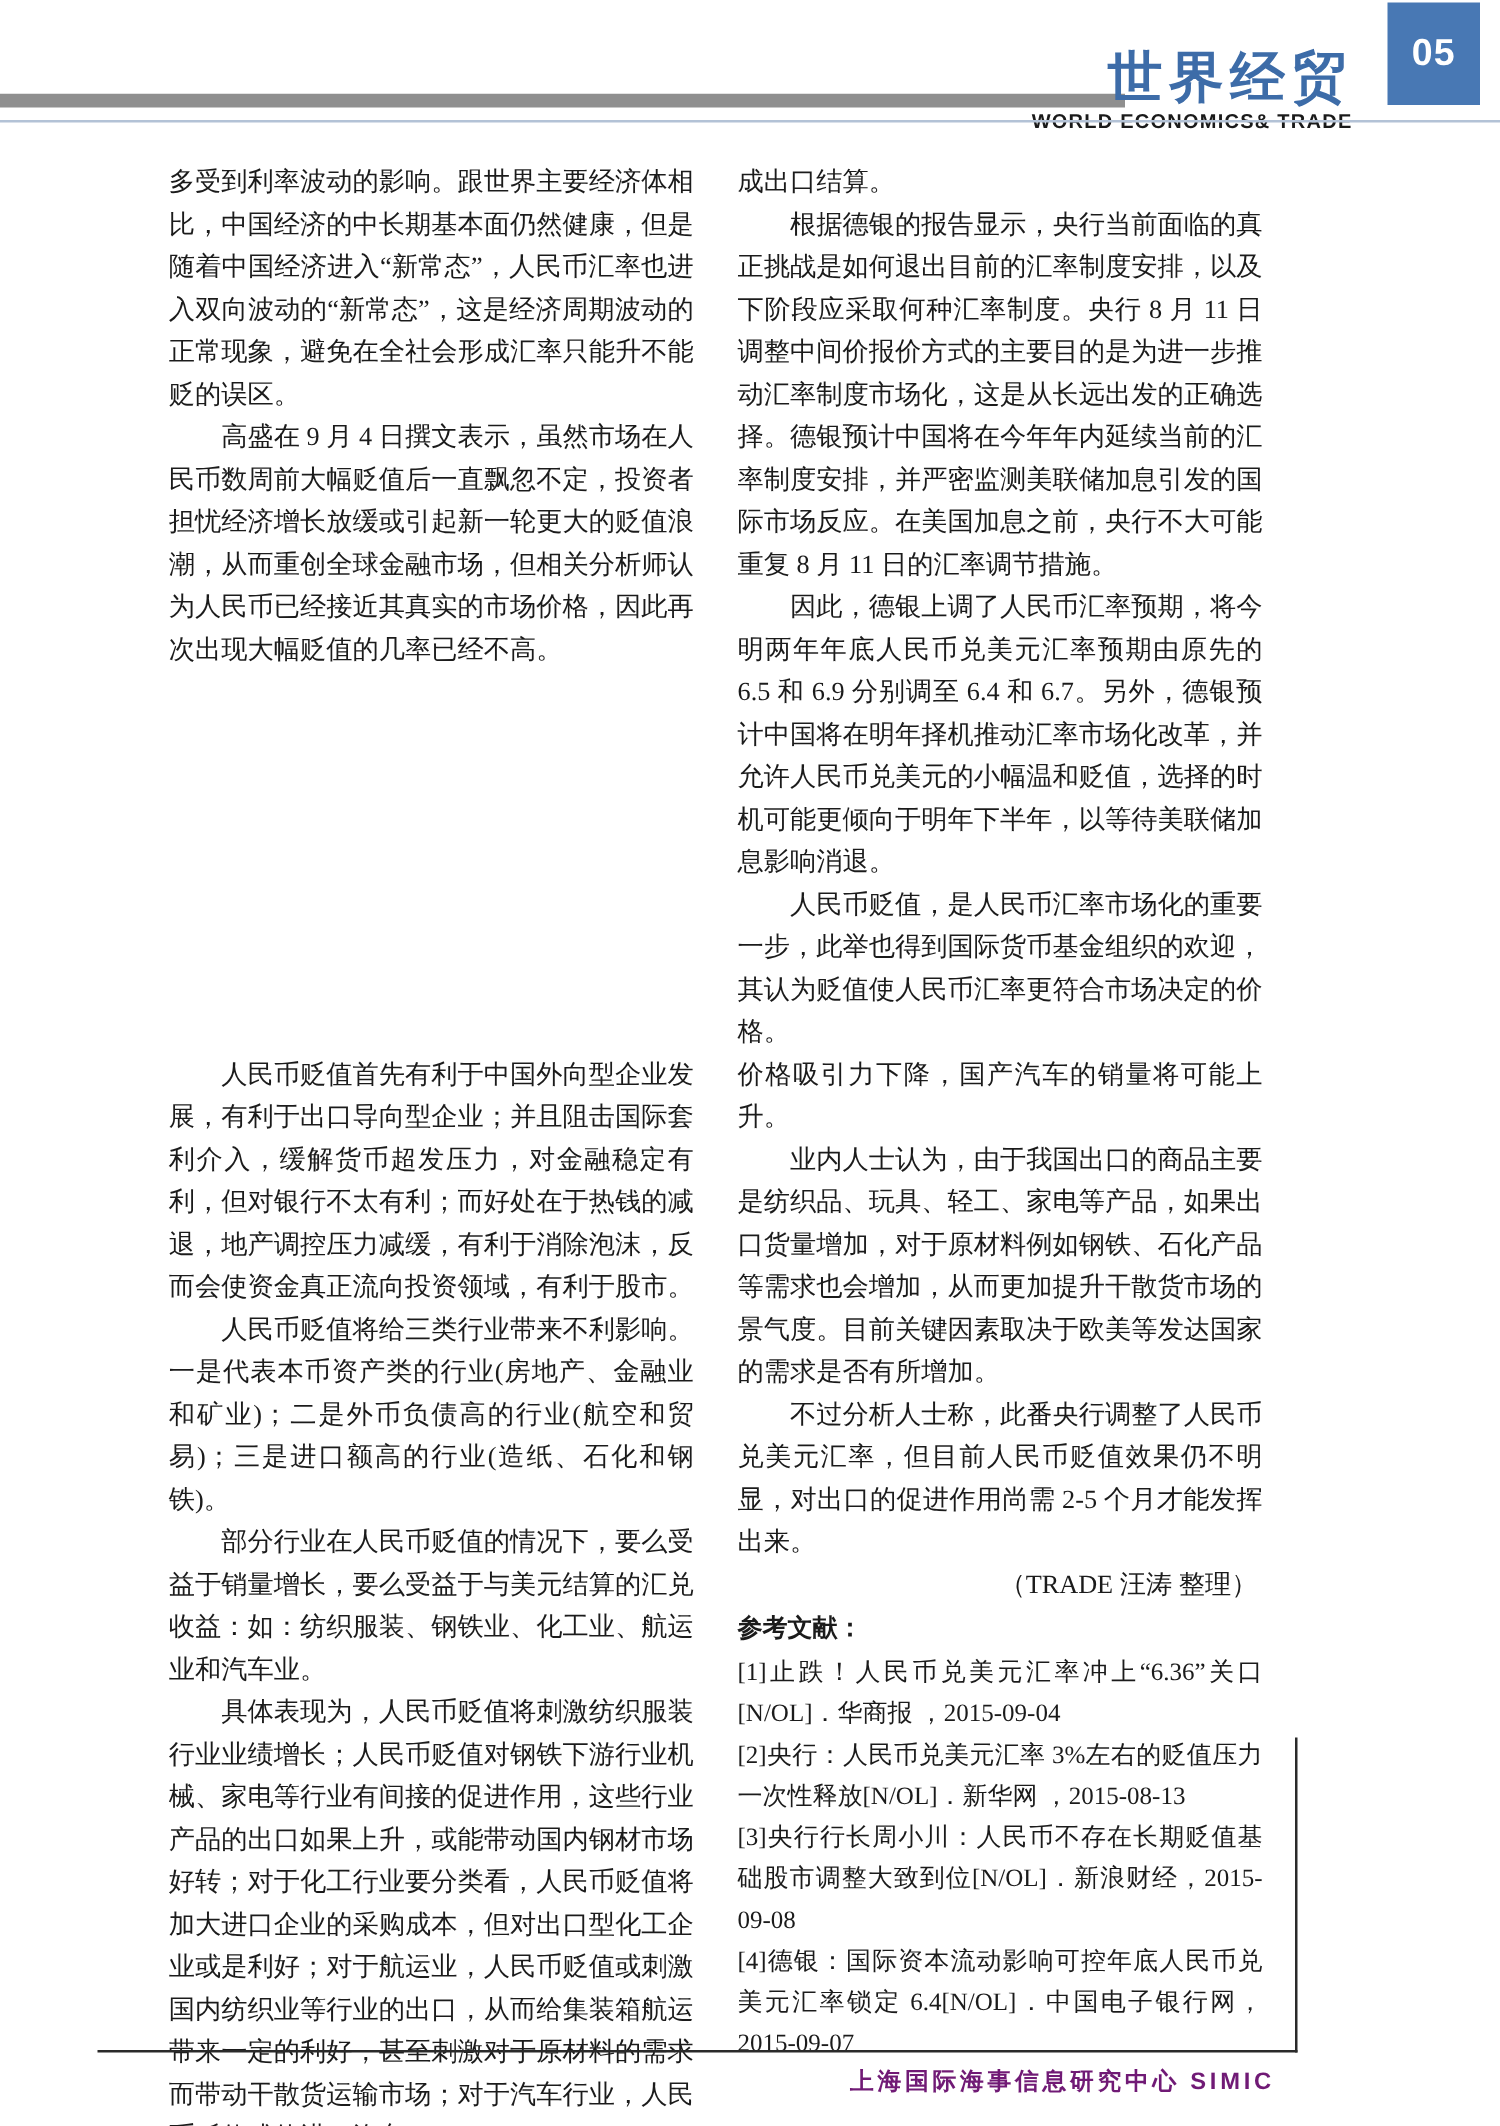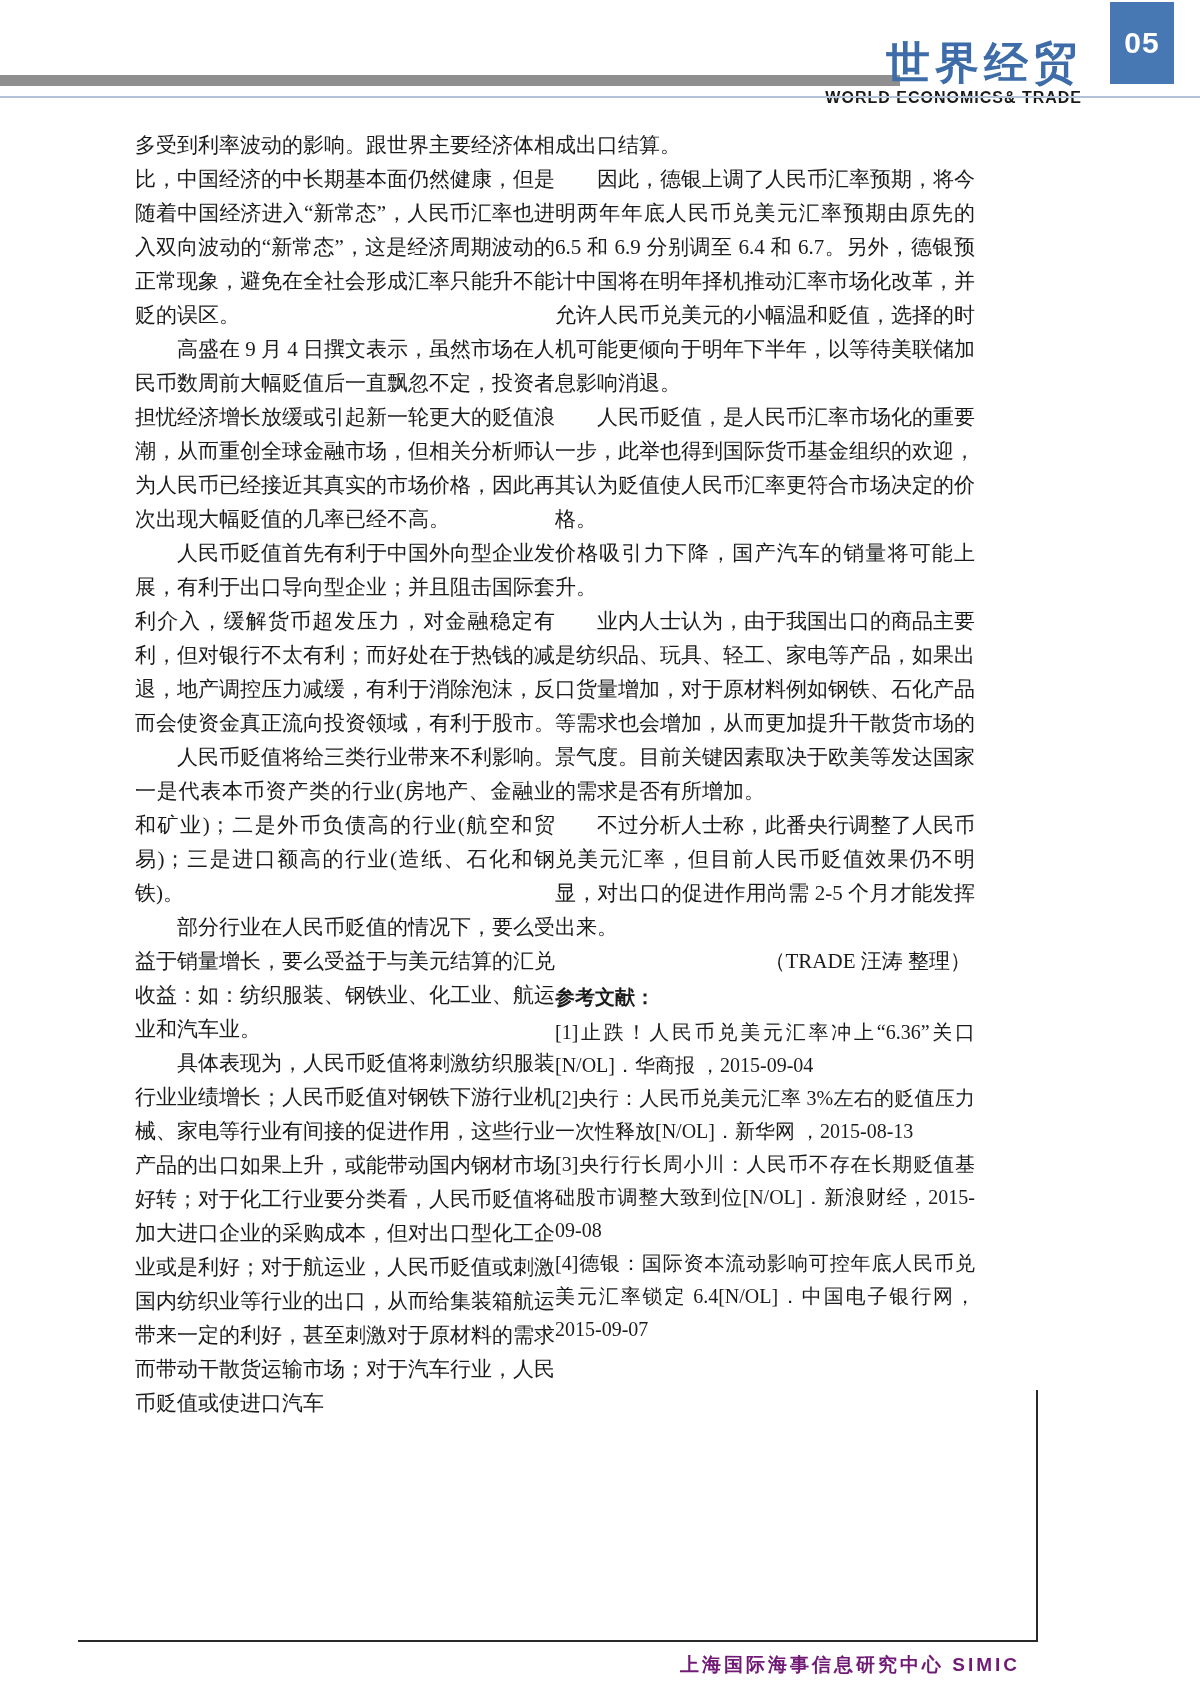--- a/index.html
+++ b/index.html
@@ -24,37 +24,37 @@
     font-family:"Liberation Sans","DejaVu Sans",sans-serif;
     font-size:44px;font-weight:bold;letter-spacing:5px;
     color:var(--accent,#3d6ca8);line-height:50px;margin-top:24px;
   }
   .mast-subtitle{
     font-family:"Liberation Sans","DejaVu Sans",sans-serif;
     font-size:16px;font-weight:600;letter-spacing:1px;
     color:#1a1a1a;line-height:18px;margin-top:1px;
   }
   .page-badge{
-    position:absolute;left:1110px;top:2px;width:64px;height:82px;
+    position:absolute;left:1110px;top:2px;width:74px;height:82px;
     background:var(--badge-bg,#4878b4);
     display:flex;align-items:center;justify-content:center;
   }
   .page-badge span{
     font-family:"Liberation Sans","DejaVu Sans",sans-serif;
     font-size:30px;font-weight:bold;color:#fff;letter-spacing:1px;
   }
   .header-line{
     position:absolute;left:0;top:96px;width:1200px;height:2px;
     background:var(--divider,#b3c2d6);
   }
   
   .content{
     position:absolute;top:128px;left:135px;width:875px;
   }
-  .section{display:flex;}
+  .section{display:flex;gap:35px;}
   .col{width:420px;}
   .col p{
     margin:0;
     font-size:21px;line-height:34px;
     text-align:justify;
     text-indent:2em;
   }
   .col p.cont{text-indent:0;}
   .green-heading{
     margin:10px 0 12px 0;
@@ -118,20 +118,21 @@
 
   <div class="content">
 
     <div class="section">
       <div class="col">
         <p class="cont">多受到利率波动的影响。跟世界主要经济体相比，中国经济的中长期基本面仍然健康，但是随着中国经济进入“新常态”，人民币汇率也进入双向波动的“新常态”，这是经济周期波动的正常现象，避免在全社会形成汇率只能升不能贬的误区。</p>
         <p>高盛在 9 月 4 日撰文表示，虽然市场在人民币数周前大幅贬值后一直飘忽不定，投资者担忧经济增长放缓或引起新一轮更大的贬值浪潮，从而重创全球金融市场，但相关分析师认为人民币已经接近其真实的市场价格，因此再次出现大幅贬值的几率已经不高。</p>
       </div>
       <div class="col">
         <p class="cont">成出口结算。</p>
+        <p>根据德银的报告显示，央行当前面临的真正挑战是如何退出目前的汇率制度安排，以及下阶段应采取何种汇率制度。央行 8 月 11 日调整中间价报价方式的主要目的是为进一步推动汇率制度市场化，这是从长远出发的正确选择。德银预计中国将在今年年内延续当前的汇率制度安排，并严密监测美联储加息引发的国际市场反应。在美国加息之前，央行不大可能重复 8 月 11 日的汇率调节措施。</p>
         <p>因此，德银上调了人民币汇率预期，将今明两年年底人民币兑美元汇率预期由原先的 6.5 和 6.9 分别调至 6.4 和 6.7。另外，德银预计中国将在明年择机推动汇率市场化改革，并允许人民币兑美元的小幅温和贬值，选择的时机可能更倾向于明年下半年，以等待美联储加息影响消退。</p>
         <p>人民币贬值，是人民币汇率市场化的重要一步，此举也得到国际货币基金组织的欢迎，其认为贬值使人民币汇率更符合市场决定的价格。</p>
       </div>
     </div>
 
 
     <div class="section">
       <div class="col">
         <p>人民币贬值首先有利于中国外向型企业发展，有利于出口导向型企业；并且阻击国际套利介入，缓解货币超发压力，对金融稳定有利，但对银行不太有利；而好处在于热钱的减退，地产调控压力减缓，有利于消除泡沫，反而会使资金真正流向投资领域，有利于股市。</p>
         <p>人民币贬值将给三类行业带来不利影响。一是代表本币资产类的行业(房地产、金融业和矿业)；二是外币负债高的行业(航空和贸易)；三是进口额高的行业(造纸、石化和钢铁)。</p>

